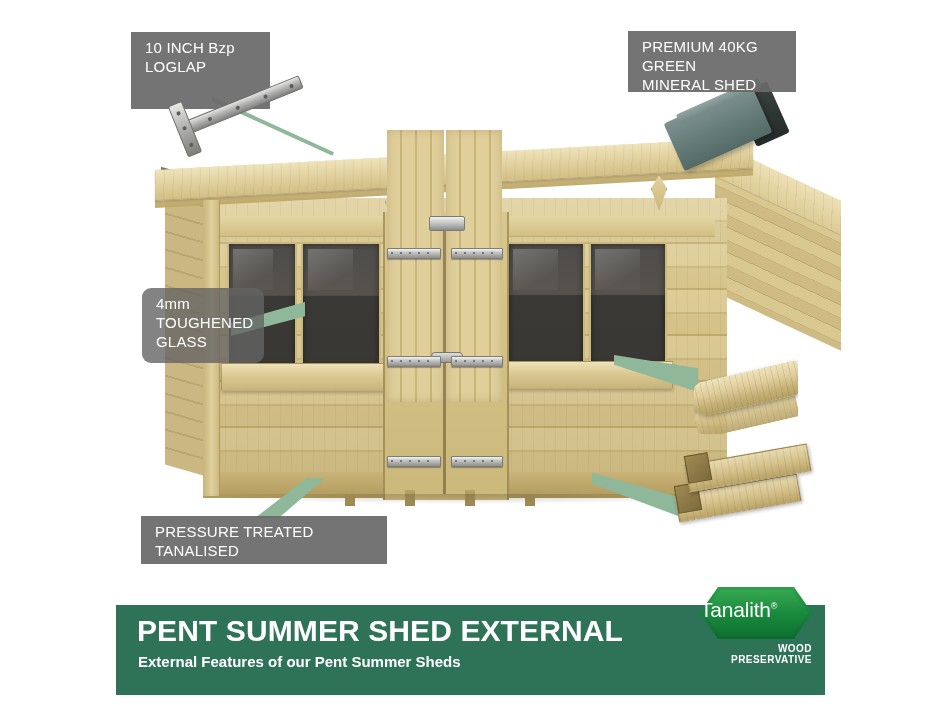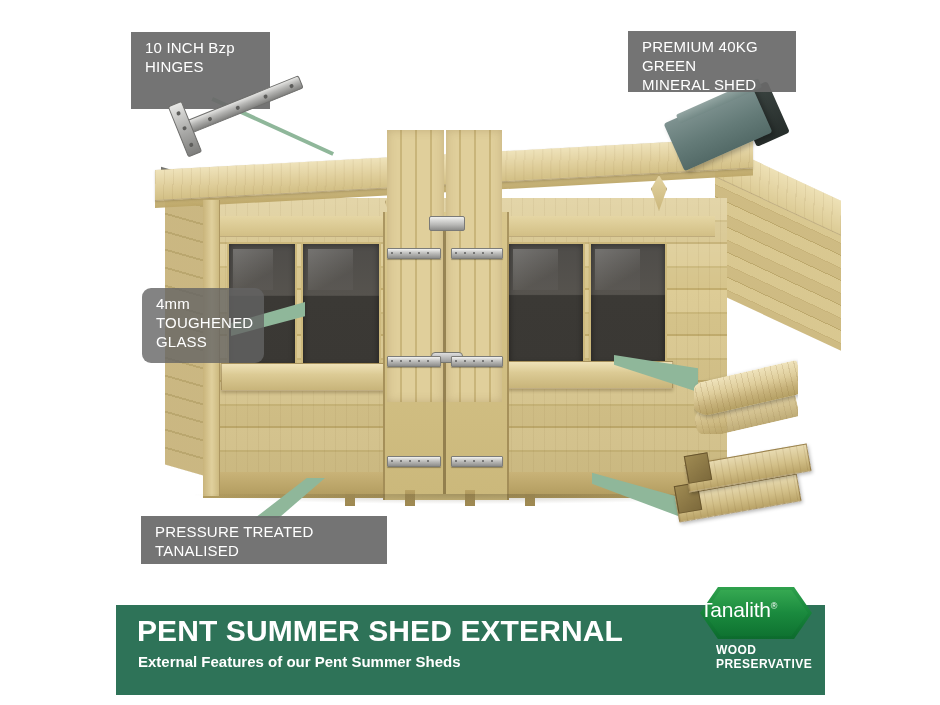--- a/index.html
+++ b/index.html
@@ -475,25 +475,25 @@
     font-size: 21px;
     font-weight: normal;
     letter-spacing: -.2px;
   }
   .logo-word sup {
     font-size: 9px;
     vertical-align: super;
   }
   .logo-tag {
     position: absolute;
-    left: 16px; top: 56px;
+    left: 0; top: 56px;
     width: 112px;
-    text-align: left;
+    text-align: right;
     color: #ffffff;
-    font-size: 12px;
+    font-size: 10px;
     font-weight: bold;
     letter-spacing: .45px;
   }
 </style>
 </head>
 <body>
 
 <div class="canvas">
 
   <div class="shed-stage">
@@ -564,21 +564,21 @@
 
   <div class="photo-bearing">
     <div class="bearing-stick bs2"></div>
     <div class="bearing-end be2"></div>
     <div class="bearing-stick bs1"></div>
     <div class="bearing-end be1"></div>
   </div>
 
   <div class="callout c-hinges">
     <div>10 INCH Bzp</div>
-    <div>HINGES</div>
+    <div>LOGLAP</div>
   </div>
 
   <div class="callout c-felt">
     <div>PREMIUM 40KG GREEN</div>
     <div>MINERAL SHED FELT</div>
   </div>
 
   <div class="callout translucent c-glass">
     <div>4mm</div>
     <div>TOUGHENED</div>

